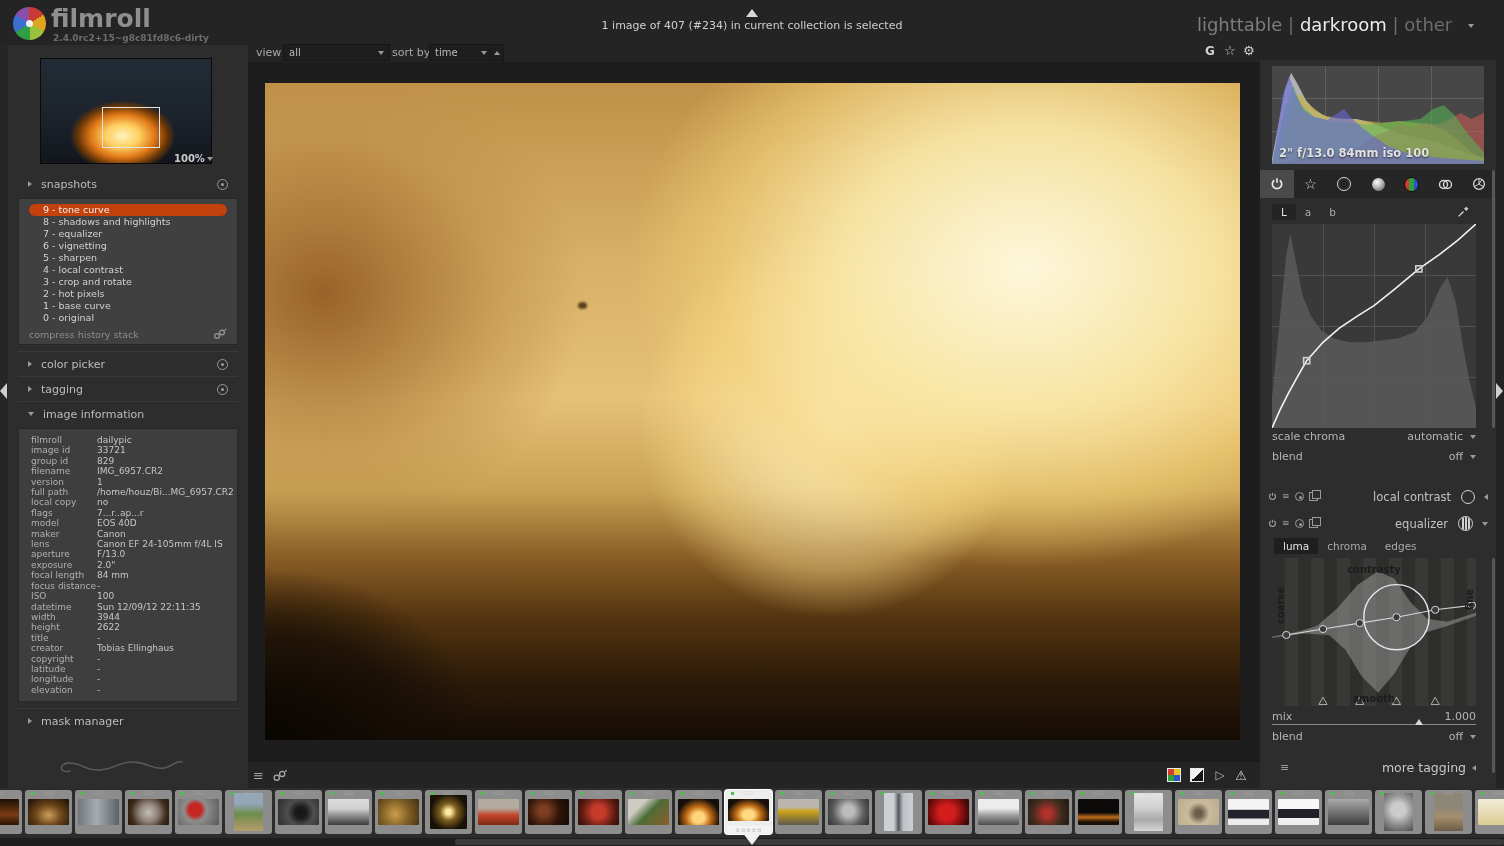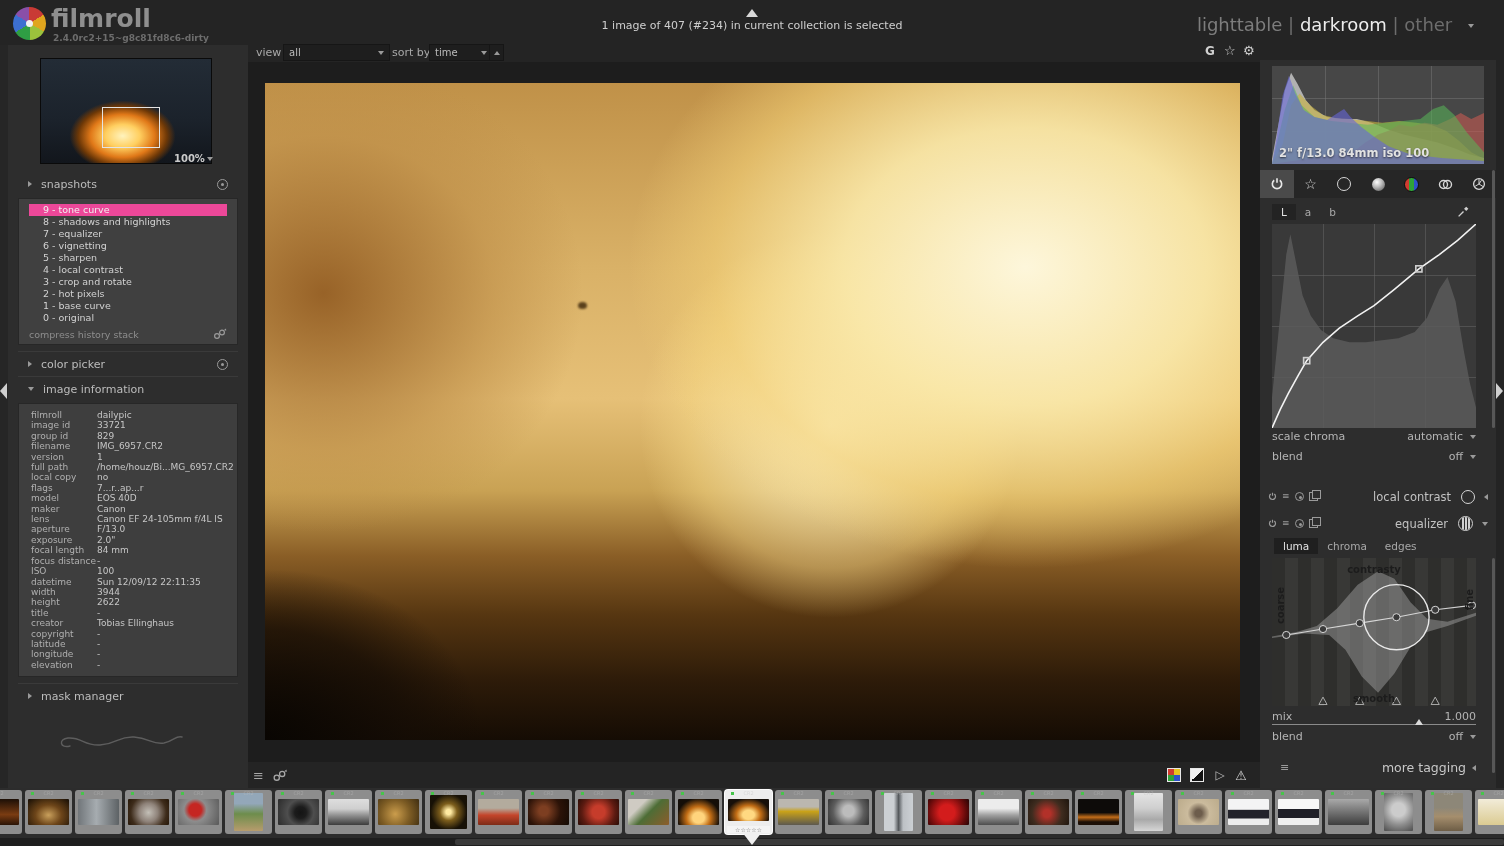--- a/index.html
+++ b/index.html
@@ -40,21 +40,21 @@
     background:radial-gradient(ellipse 42% 46% at 48% 74%,#fff3bd 0%,#ffcf60 24%,#e07818 45%,#6d3807 62%,rgba(0,0,0,0) 74%),
     linear-gradient(180deg,#232c36 0%,#1b222b 60%,#12161c 100%);}
   .viewrect{position:absolute;left:36%;top:46%;width:33%;height:38%;border:1px solid #e4e4e4;}
   .zoomlbl{left:166px;top:108px;font-size:10px;font-weight:bold;color:#cacaca;display:flex;align-items:center;gap:2px;}
   .sect{position:relative;border-top:1px solid #3a3a3a;margin:0 10px;padding:5px 10px;display:flex;align-items:center;gap:9px;font-size:11px;color:#bcbcbc;height:14px;}
   .sect .spacer{flex:1;}
   .target{width:9px;height:9px;border:1px solid #9a9a9a;border-radius:50%;position:relative;}
   .target:after{content:"";position:absolute;left:3px;top:3px;width:3px;height:3px;border-radius:50%;background:#9a9a9a;}
   .histbox{margin:2px 10px 6px 10px;background:#404040;border:1px solid #272727;padding:5px 0 2px 0;}
   .hist-item{font-size:9.5px;color:#d2d2d2;padding:1px 0 1px 14px;margin:0 10px;height:10px;line-height:10px;}
-  .hist-item.sel{background:#ec4899;color:#f0f0f0;}
+  .hist-item.sel{background:#c2410c;color:#f0f0f0;border-radius:6px;}
   .hist-foot{display:flex;align-items:center;margin:4px 10px 2px 10px;font-size:9.5px;color:#8d8d8d;}
   .hist-foot .spacer{flex:1;}
   .infobox{margin:2px 10px 6px 10px;background:#3e3e3e;border:1px solid #272727;padding:6px 0;}
   .inforow{display:flex;font-size:9px;line-height:10.4px;padding-left:12px;}
   .inforow .k{width:66px;color:#b0b0b0;flex:none;}
   .inforow .v{color:#c6c6c6;white-space:nowrap;}
   
   .canvas{left:248px;top:62px;width:1012px;height:700px;background:#1d1d1d;}
   .photo{left:17px;top:21px;width:975px;height:657px;
     background:
@@ -189,20 +189,26 @@
         </svg>
       </div>
     </div>
     <div class="sect">
       <span class="xs tr"></span>
       <span>color picker</span>
       <span class="spacer"></span>
         <span class="target"></span>
     </div>
     <div class="sect">
+      <span class="xs tr"></span>
+      <span>tagging</span>
+      <span class="spacer"></span>
+        <span class="target"></span>
+    </div>
+    <div class="sect">
       <span class="xs td"></span>
       <span>image information</span>
     </div>
     <div class="infobox" id="info-table">
         <div class="inforow">
           <span class="k">filmroll</span>
           <span class="v">dailypic</span>
         </div>
         <div class="inforow">
           <span class="k">image id</span>

